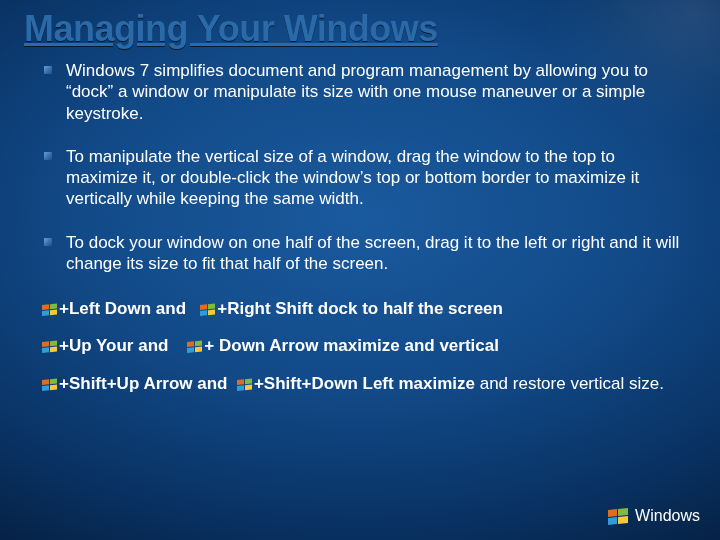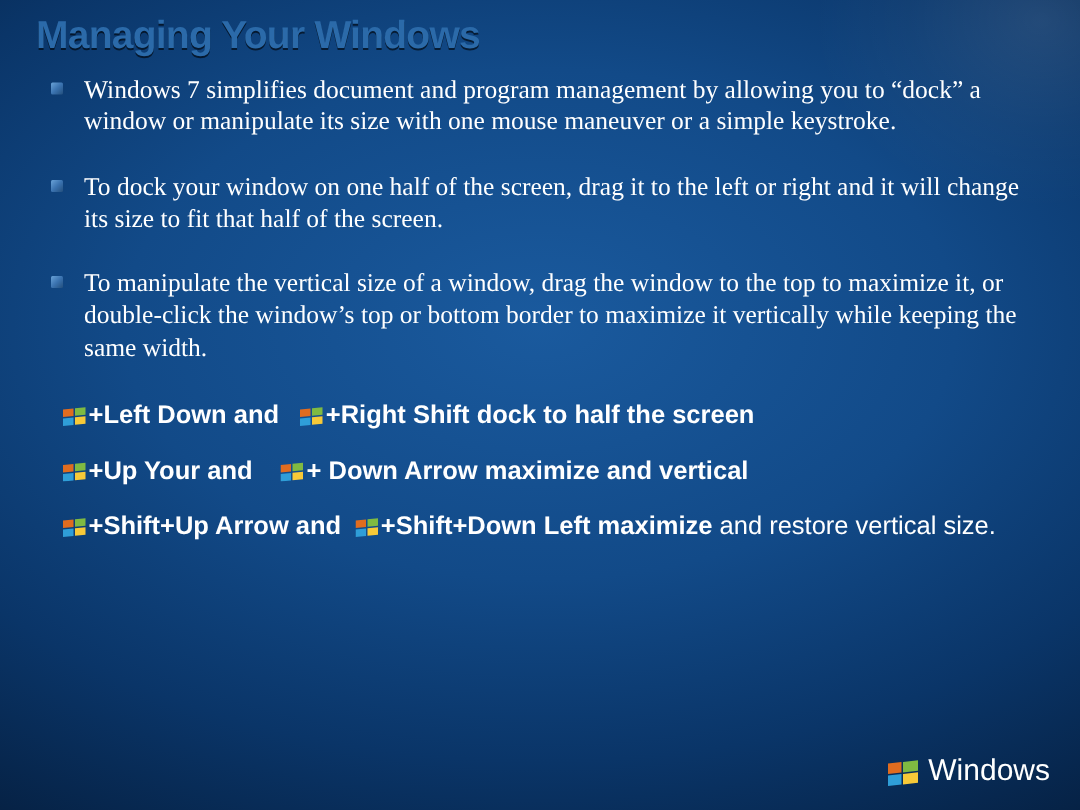--- a/index.html
+++ b/index.html
@@ -23,32 +23,32 @@
     position: absolute;
     right: -40px;
     top: -40px;
     width: 220px;
     height: 180px;
     background: radial-gradient(ellipse at 70% 30%, rgba(255,255,255,0.10) 0%, rgba(255,255,255,0.03) 40%, rgba(255,255,255,0) 70%);
     pointer-events: none;
   }
   h1.title {
     margin: 0 0 10px 0;
-    font-size: 26px;
+    font-size: 36px;
     font-weight: 800;
     letter-spacing: -0.5px;
     color: #2b6aa9;
     text-shadow: 0 1px 0 rgba(0,0,0,0.6);
     font-stretch: condensed;
+    text-decoration: underline;
   }
   ul.body {
     list-style: none;
-    margin: 0;
+    margin: 10px;
     padding: 0 4px 0 8px;
-    font-family: Liberation Serif, serif;
   }
   ul.body > li {
     position: relative;
     padding-left: 24px;
     margin-bottom: 22px;
     font-size: 17px;
     line-height: 1.25;
     color: #fff;
   }
   ul.body > li::before {
@@ -91,36 +91,36 @@
   .footer-logo {
     position: absolute;
     right: 20px;
     bottom: 14px;
     display: flex;
     align-items: center;
     gap: 4px;
   }
   .footer-logo .text {
     font-family: "Segoe UI", Arial, sans-serif;
-    font-size: 20px;
+    font-size: 16px;
     color: #fff;
   }
 </style>
 </head>
 <body>
 
 <div class="slide">
   <div class="slide-corner-glow"></div>
 
   <h1 class="title">Managing Your Windows</h1>
 
   <ul class="body">
     <li>Windows 7 simplifies document and program management by allowing you to “dock” a window or manipulate its size with one mouse maneuver or a simple keystroke.</li>
+    <li>To manipulate the vertical size of a window, drag the window to the top to maximize it, or double-click the window’s top or bottom border to maximize it vertically while keeping the same width.</li>
     <li>To dock your window on one half of the screen, drag it to the left or right and it will change its size to fit that half of the screen.</li>
-    <li>To manipulate the vertical size of a window, drag the window to the top to maximize it, or double-click the window’s top or bottom border to maximize it vertically while keeping the same width.</li>
   </ul>
 
   <ul class="keystroke-list">
     <li>
       <span class="winflag">
         <svg viewBox="0 0 16 14">
             <g transform="skewY(-6)">
               <rect x="0" y="3" width="7" height="5" fill="#e06c1f"></rect>
               <rect x="8" y="3" width="7" height="5" fill="#7fba42"></rect>
               <rect x="0" y="9" width="7" height="5" fill="#2f9ed8"></rect>

